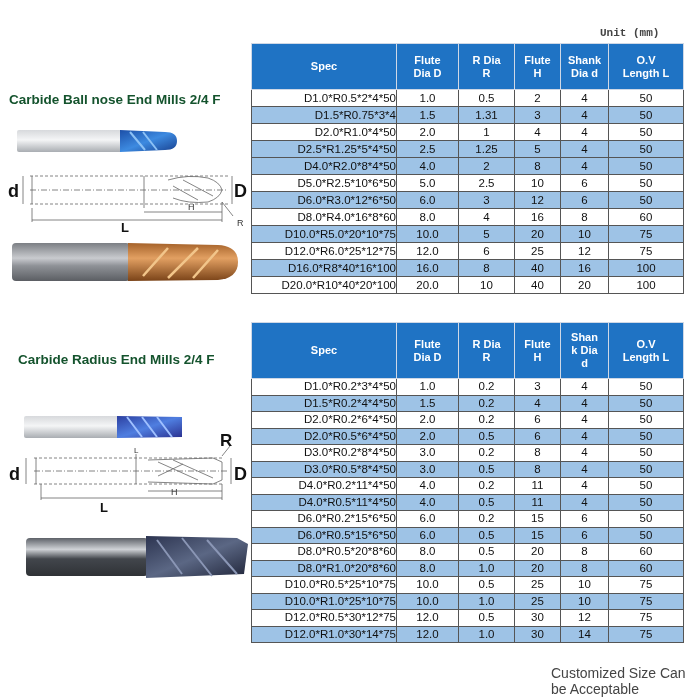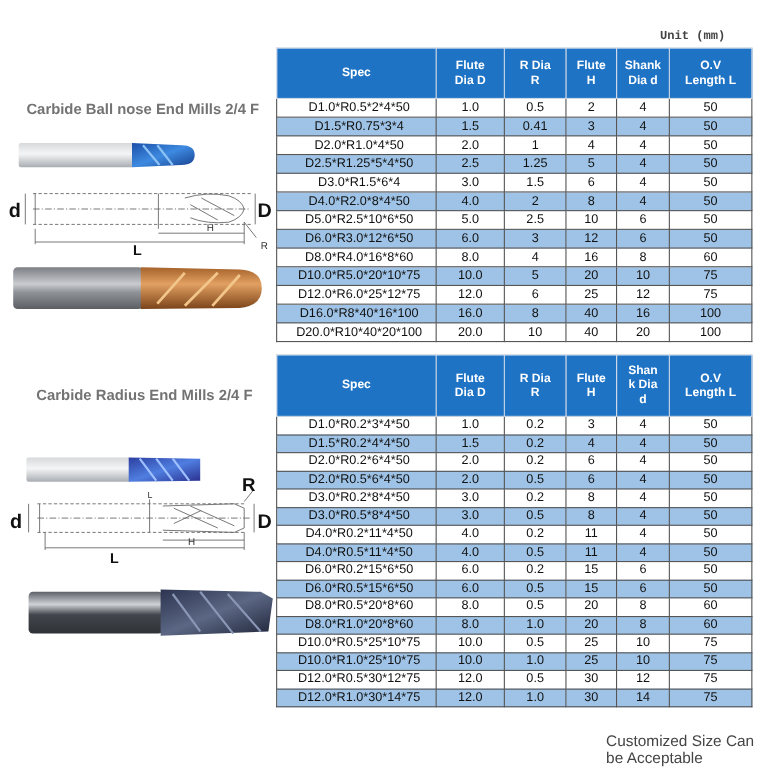--- a/index.html
+++ b/index.html
@@ -1,23 +1,23 @@
 <!DOCTYPE html>
 <html><head>
 <meta charset="utf-8">
 <style>
   html,body{margin:0;padding:0;background:#fff;}
   body{width:700px;height:700px;position:relative;overflow:hidden;font-family:"Liberation Sans",sans-serif;}
   .unit{position:absolute;left:600px;top:27px;font-size:11px;font-weight:bold;color:#444;font-family:Liberation Mono, monospace;}
   .footer-note{position:absolute;left:507px;top:665px;font-size:14px;color:#444;margin-left:44px;}
-  .title{position:absolute;font-size:13.5px;font-weight:bold;color:#737373;white-space:nowrap;margin-left:15px;}
+  .title{position:absolute;font-size:13.5px;font-weight:bold;color:#14532d;white-space:nowrap;}
   table.spec{position:absolute;left:251px;border-collapse:collapse;font-size:11.5px;color:#111;table-layout:fixed;}
   table.spec th{background:#1f73c4;color:#fff;font-weight:bold;font-size:11px;line-height:13px;border:1px solid #cfd8e6;text-align:center;padding:0;}
   table.spec td{border:1px solid #555;text-align:center;padding:0;height:15.5px;line-height:15px;}
-  table.spec td.spec-cell{text-align:center;padding-left:5px;}
+  table.spec td.spec-cell{text-align:right;padding-left:5px;}
   table.spec tr.alt td{background:#9ec3e6;}
   table.spec tr.norm td{background:#fff;}
   table.t1{top:43px;}
   table.t2{top:322px;}
   table.t1 td{height:16px;}
   table.t2 td{height:15.5px;}
   .illus{position:absolute;}
 </style>
 </head>
 <body>
@@ -111,46 +111,38 @@
         <td class="spec-cell">D1.0*R0.5*2*4*50</td>
         <td>1.0</td>
         <td>0.5</td>
         <td>2</td>
         <td>4</td>
         <td>50</td>
       </tr>
       <tr class="alt">
         <td class="spec-cell">D1.5*R0.75*3*4</td>
         <td>1.5</td>
-        <td>0.41</td>
+        <td>1.31</td>
         <td>3</td>
         <td>4</td>
         <td>50</td>
       </tr>
       <tr class="norm">
         <td class="spec-cell">D2.0*R1.0*4*50</td>
         <td>2.0</td>
         <td>1</td>
         <td>4</td>
         <td>4</td>
         <td>50</td>
       </tr>
       <tr class="alt">
         <td class="spec-cell">D2.5*R1.25*5*4*50</td>
         <td>2.5</td>
         <td>1.25</td>
         <td>5</td>
-        <td>4</td>
-        <td>50</td>
-      </tr>
-      <tr class="norm">
-        <td class="spec-cell">D3.0*R1.5*6*4</td>
-        <td>3.0</td>
-        <td>1.5</td>
-        <td>6</td>
         <td>4</td>
         <td>50</td>
       </tr>
       <tr class="alt">
         <td class="spec-cell">D4.0*R2.0*8*4*50</td>
         <td>4.0</td>
         <td>2</td>
         <td>8</td>
         <td>4</td>
         <td>50</td>

